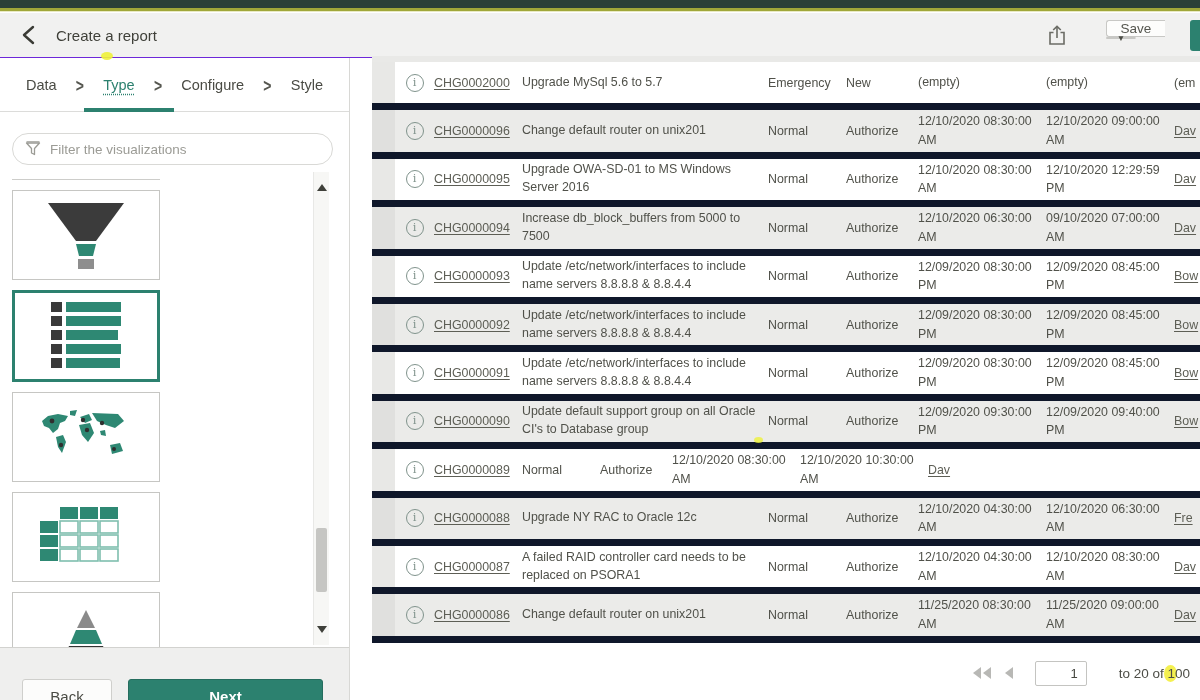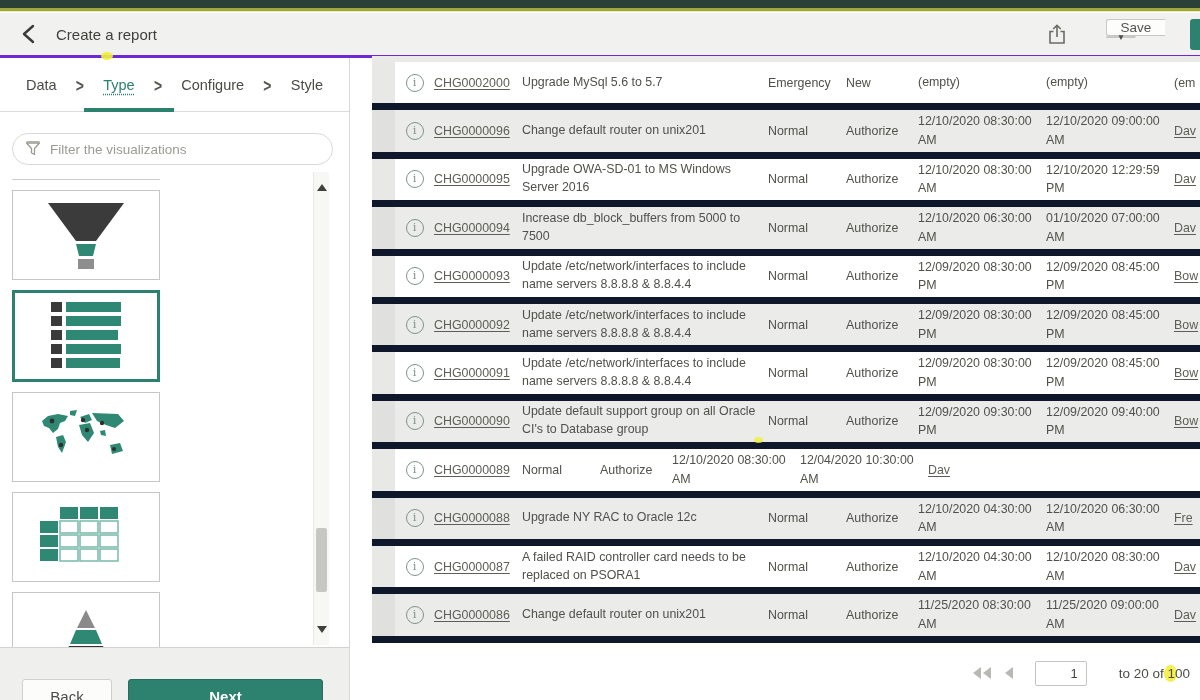--- a/index.html
+++ b/index.html
@@ -6,21 +6,21 @@
   html,body { width:1200px; height:700px; overflow:hidden; background:#fff;
     font-family:"Liberation Sans", sans-serif; color:#50514a; }
   body { position:relative; }
 
   
   .top-strip { position:absolute; left:0; top:0; width:1200px; height:11px;
     background:#2b4037; border-bottom:3px solid #a0a739; box-shadow:0 1px 0 #e9eac4; }
 
   
   .app-header { position:absolute; left:0; top:13px; width:1200px; height:45px;
-    background:#f1f1f0; border-bottom:3px solid #6d28d9; display:flex; align-items:center; }
+    background:#f1f1f0; border-bottom:1px solid #6d28d9; display:flex; align-items:center; }
   .back-btn { background:none; border:none; cursor:pointer; margin-left:16px; width:24px; height:24px; display:flex; align-items:center; justify-content:center; }
   .page-title { font-size:15px; font-weight:400; color:#3f4039; margin-left:16px; }
   .header-actions { margin-left:auto; display:flex; align-items:center; }
   .share-btn { background:none; border:none; cursor:pointer; width:26px; height:26px; margin-right:36px; display:flex; align-items:center; justify-content:center; }
   .save-split { display:flex; height:31px;flex-direction:column; }
   .save-main { background:#fdfdfc; border:1px solid #c8c8c5; border-right:none; border-radius:3px 0 0 3px;
     width:59px; font-size:13.5px; color:#55564f; cursor:pointer; font-family:inherit; }
   .save-caret { background:#fdfdfc; border:1px solid #c8c8c5; border-radius:0 3px 3px 0; width:30px; cursor:pointer; position:relative; }
   .save-caret .caret::before { content:"▼"; font-size:8.5px; color:#4c4d46; position:absolute; left:50%; top:50%; transform:translate(-50%,-50%); }
   .edge-accent-btn { width:10px; height:31px; background:#2c816f; border:none; margin-left:25px; border-radius:3px 0 0 3px; cursor:pointer; }
@@ -282,21 +282,21 @@
       <div class="trow alt">
     <div class="c gutter"></div>
     <div class="c cinfo">
           <span class="info-icon"></span>
         </div>
     <div class="c cnum link">CHG0000094</div>
     <div class="c cdesc">Increase db_block_buffers from 5000 to 7500</div>
     <div class="c cpri">Normal</div>
     <div class="c cstate">Authorize</div>
     <div class="c cdate">12/10/2020 06:30:00 AM</div>
-    <div class="c cdate">01/10/2020 07:00:00 AM</div>
+    <div class="c cdate">09/10/2020 07:00:00 AM</div>
     <div class="c cwho link">Dav</div>
   </div>
       <div class="trow">
     <div class="c gutter"></div>
     <div class="c cinfo">
           <span class="info-icon"></span>
         </div>
     <div class="c cnum link">CHG0000093</div>
     <div class="c cdesc">Update /etc/network/interfaces to include name servers 8.8.8.8 &amp; 8.8.4.4</div>
     <div class="c cpri">Normal</div>
@@ -346,21 +346,21 @@
   </div>
       <div class="trow">
     <div class="c gutter"></div>
     <div class="c cinfo">
           <span class="info-icon"></span>
         </div>
     <div class="c cnum link">CHG0000089</div>
     <div class="c cpri">Normal</div>
     <div class="c cstate">Authorize</div>
     <div class="c cdate">12/10/2020 08:30:00 AM</div>
-    <div class="c cdate">12/04/2020 10:30:00 AM</div>
+    <div class="c cdate">12/10/2020 10:30:00 AM</div>
     <div class="c cwho link">Dav</div>
   </div>
       <div class="trow alt">
     <div class="c gutter"></div>
     <div class="c cinfo">
           <span class="info-icon"></span>
         </div>
     <div class="c cnum link">CHG0000088</div>
     <div class="c cdesc">Upgrade NY RAC to Oracle 12c</div>
     <div class="c cpri">Normal</div>

